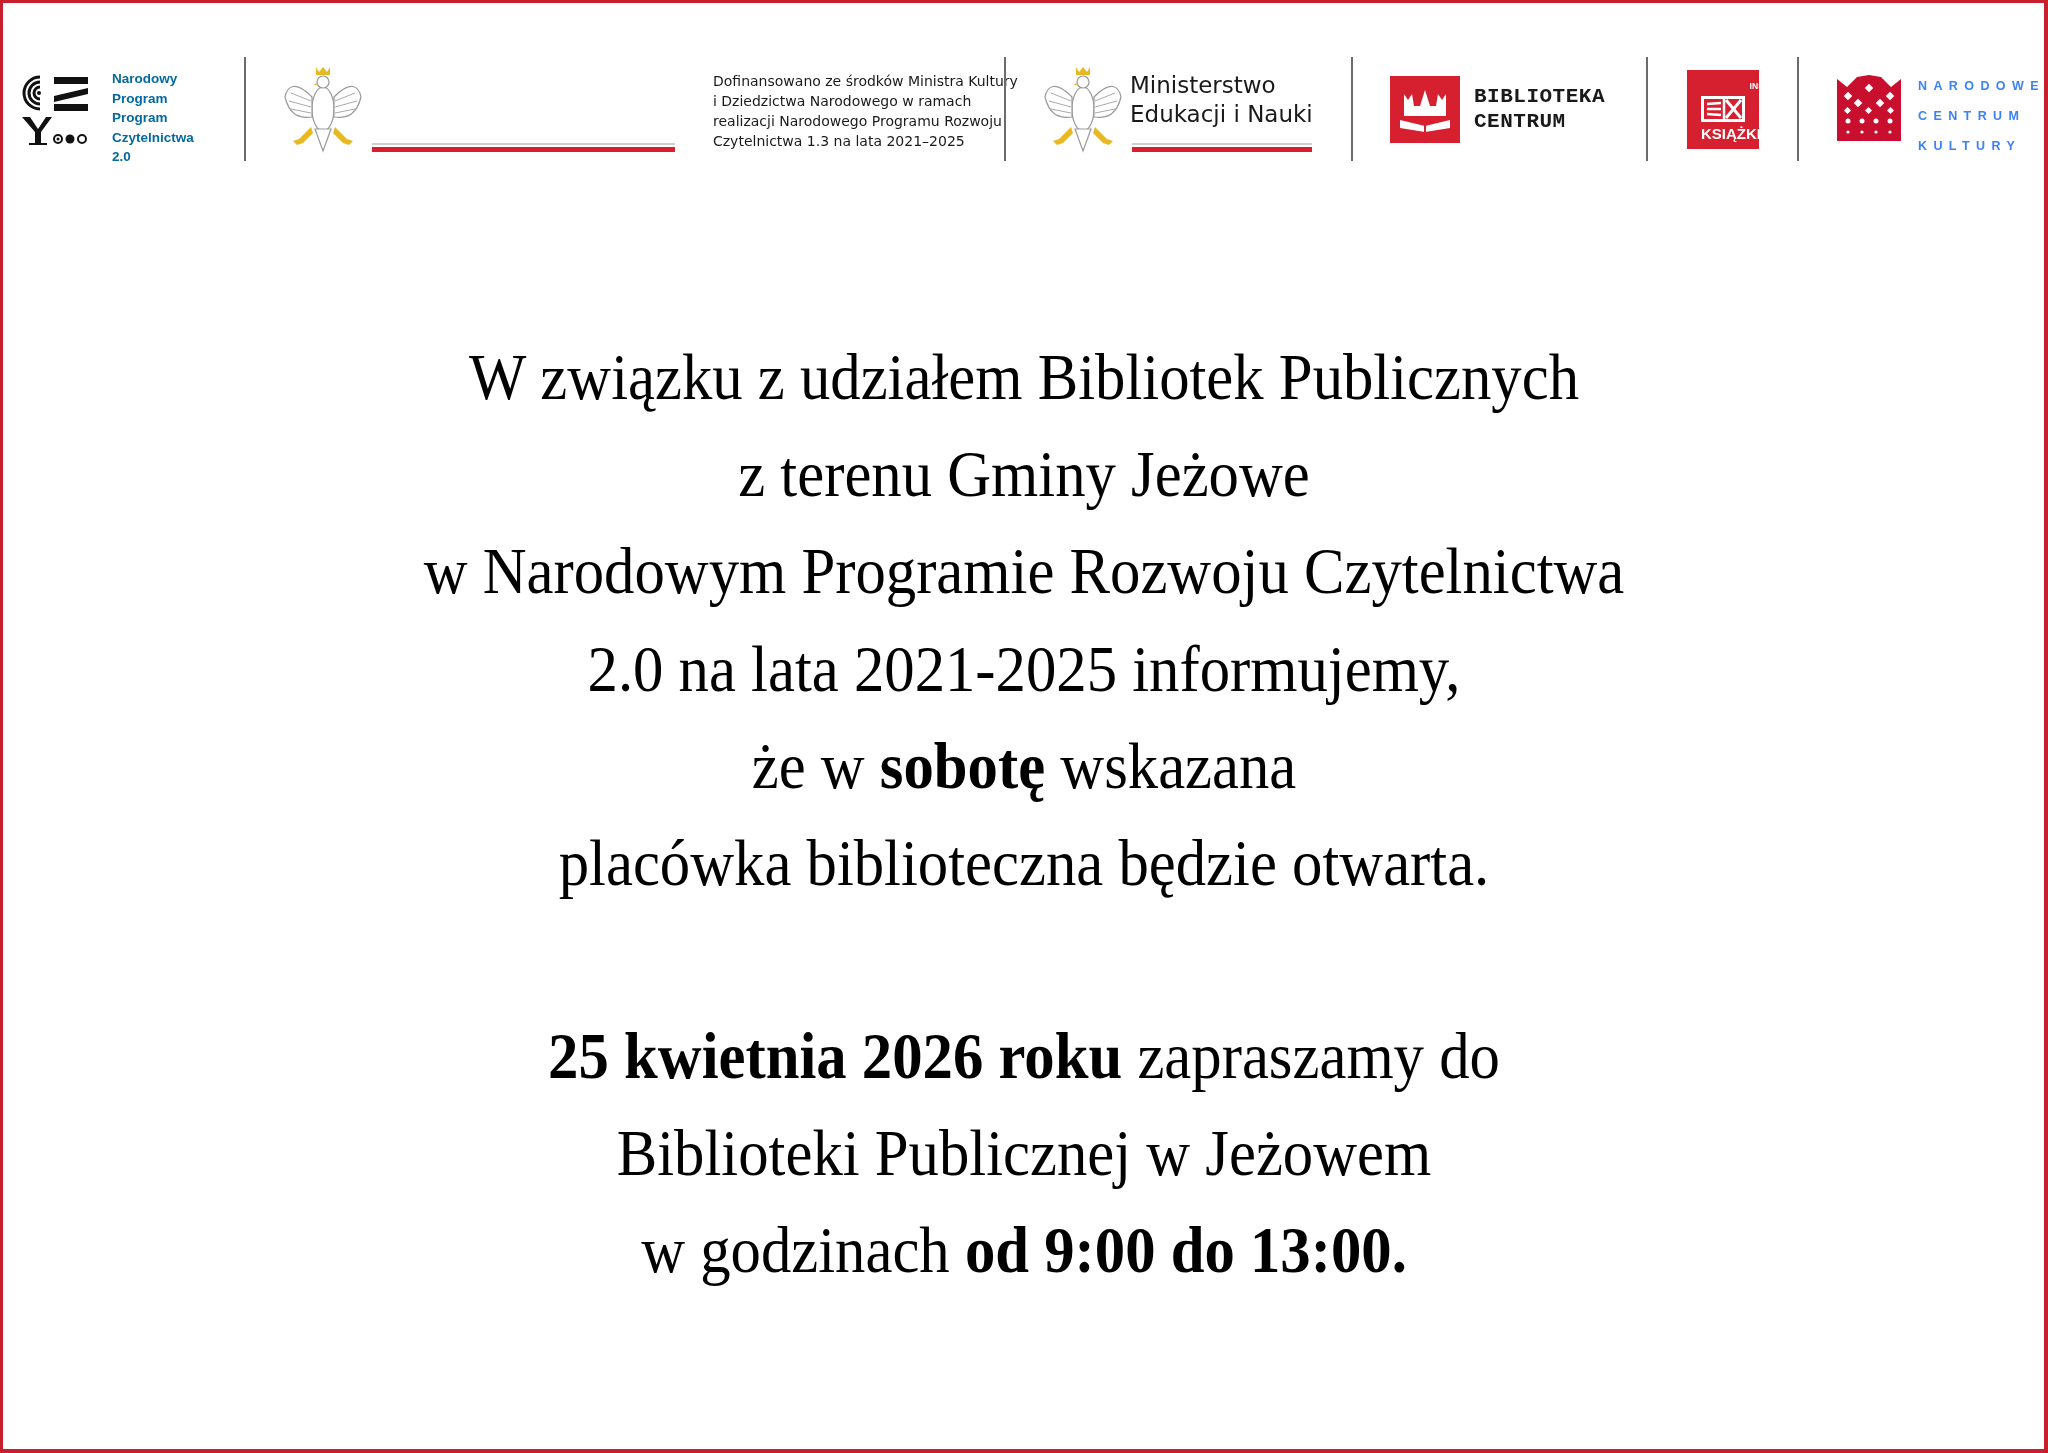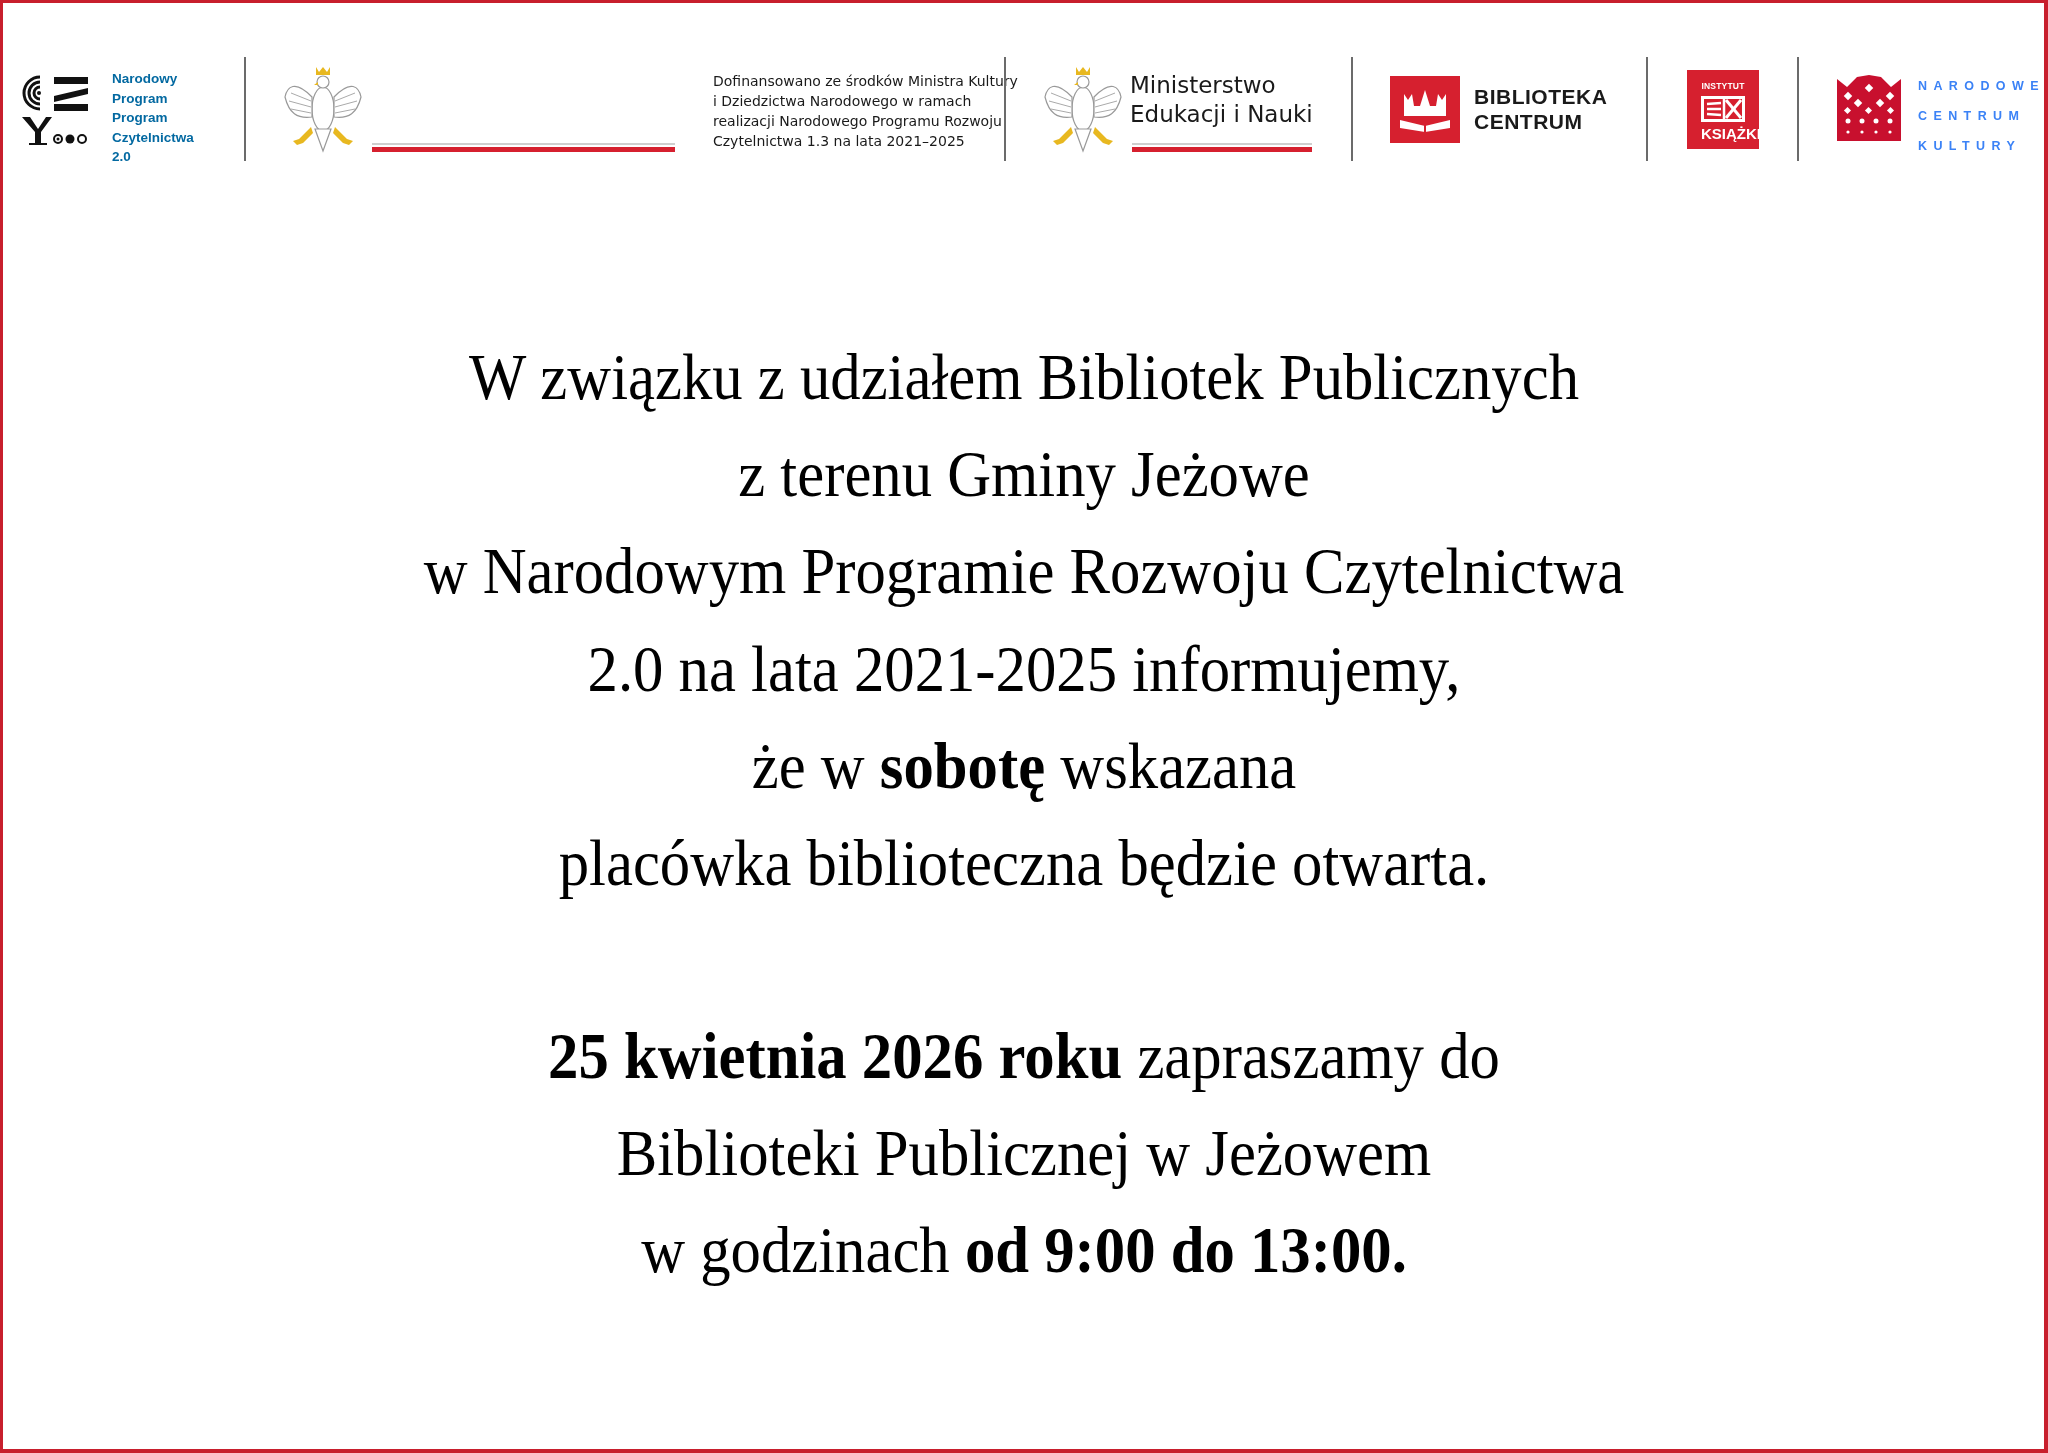--- a/index.html
+++ b/index.html
@@ -24,25 +24,25 @@
   
   .eagle { width: 80px; height: 88px; }
   .min-text { font-family: "DejaVu Sans", sans-serif; font-size: 23px; line-height: 29px; color: #1a1a1a; white-space: nowrap; }
   .min-rule { height: 2px; background: #cfcfcf; }
   .min-red { height: 5px; background: #d6202f; }
 
   .fund-text { left: 713px; top: 16px; font-family: "DejaVu Sans", sans-serif; font-size: 14px; line-height: 20px; color: #1a1a1a; white-space: nowrap; }
 
   
   .bn-box { left: 1390px; top: 21px; width: 70px; height: 67px; background: #d6202f; }
-  .bn-text { left: 1474px; top: 29px; font-family: Liberation Sans, sans-serif; font-weight: bold; font-size: 21px; line-height: 25px; color: #1a1a1a; letter-spacing: 0.5px; }
+  .bn-text { left: 1474px; top: 29px; font-family: Liberation Mono, monospace; font-weight: bold; font-size: 21px; line-height: 25px; color: #1a1a1a; letter-spacing: 0.5px; }
 
   
   .ik-box { left: 1687px; top: 15px; width: 72px; height: 79px; background: #d6202f; color: #fff; text-align: center; font-family: "Liberation Sans", sans-serif; font-weight: bold; }
-  .ik-top { position: absolute; left: 0; top: 11px; width: 100%; font-size: 8.5px; letter-spacing: 0.2px; }
+  .ik-top { position: absolute; left: 0; top: 11px; width: 100%; font-size: 8.5px; letter-spacing: 0.2px; padding-left: 48px; }
   .ik-bot { position: absolute; left: 8px; top: 55px; width: 100%; font-size: 15px; }
 
   
   .nck-mark { left: 1837px; top: 20px; width: 64px; height: 66px; }
   .nck-text { left: 1918px; top: 16px; font-family: "Liberation Sans", sans-serif; font-weight: bold; font-size: 12.5px; line-height: 30px; letter-spacing: 6.4px; color: #3b82f6; }
 
   
   .announcement { position: absolute; left: 0; top: 0; width: 2048px; }
   .line {
     position: absolute; left: 0; width: 2048px; text-align: center; white-space: nowrap;

